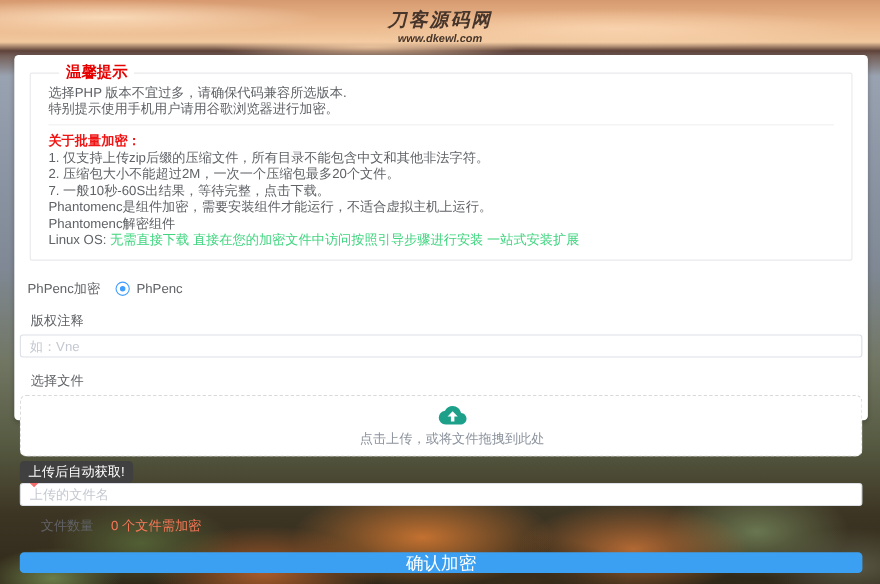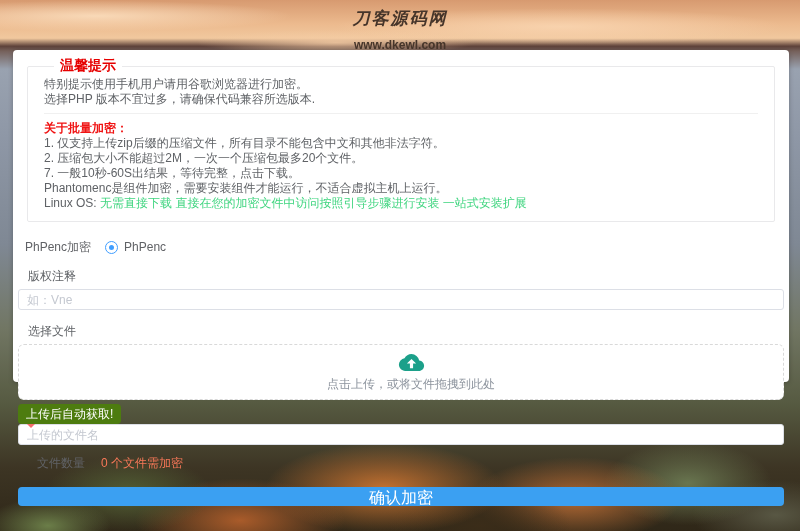--- a/index.html
+++ b/index.html
@@ -29,21 +29,21 @@
       linear-gradient(180deg,
         #d79a70 0%, #ecba8e 4.5%, #f1c89e 7.2%,
         #5e423a 8.7%, #75605a 9.6%,
         #99a2b0 13%, #8e97a6 26%, #7f8894 46%,
         #717663 62%, #565a41 76%,
         #3d3524 88%, #2f2718 100%);
   }
   
   .logo{position:absolute;top:7px;left:0;right:0;text-align:center;z-index:2;color:#46352a;}
   .logo .title{font-size:17px;font-weight:bold;font-style:italic;letter-spacing:2px;}
-  .logo .url{font-size:12px;font-weight:bold;margin-top:8px;}
+  .logo .url{font-size:10px;font-weight:bold;font-style:italic;margin-top:0;}
   
   .card{
     position:absolute;z-index:1;left:13px;top:50px;width:776px;height:332px;
     background:#fff;border-radius:4px;box-shadow:0 1px 5px rgba(0,0,0,.25);
     padding:7px 5px 0 5px;box-sizing:border-box;
   }
   fieldset.notice{
     margin:0 9px;border:1px solid #e9e9eb;border-radius:2px;
     padding:2px 16px 10px 16px;
   }
@@ -73,21 +73,21 @@
   }
   .txt-input::placeholder{color:#c4c8d0;}
   .dragger{
     margin-top:3px;height:54px;border:1px dashed #d9d9d9;border-radius:6px;
     display:flex;flex-direction:column;align-items:center;justify-content:center;
     cursor:pointer;background:#fff;padding-left:20px;
   }
   .dragger .up-text{color:#8c939d;font-size:12px;margin-top:3px;}
   .tip-badge{
     display:inline-block;position:relative;margin-top:4px;margin-left:0px;
-    background:#4d7c0f;color:#fff;font-size:12px;line-height:12px;
+    background:#404040;color:#fff;font-size:12px;line-height:12px;
     padding:4px 8px;border-radius:4px;
   }
   .tip-badge:after{
     content:"";position:absolute;left:9px;bottom:-4px;
     border-left:4px solid transparent;border-right:4px solid transparent;
     border-top:4px solid #f56c6c;
   }
   .count-row{margin:10px 0 0 19px;display:flex;align-items:center;gap:16px;}
   .count-val{color:#f87858;}
   .submit-btn{
@@ -104,28 +104,29 @@
 
 <header class="logo">
   <div class="title">刀客源码网</div>
   <div class="url">www.dkewl.com</div>
 </header>
 
 <main class="card">
 
   <fieldset class="notice">
     <legend>温馨提示</legend>
+    <p>选择PHP 版本不宜过多，请确保代码兼容所选版本.</p>
     <p>特别提示使用手机用户请用谷歌浏览器进行加密。</p>
-    <p>选择PHP 版本不宜过多，请确保代码兼容所选版本.</p>
     <hr>
     <p class="sec-title">关于批量加密：</p>
     <p>1. 仅支持上传zip后缀的压缩文件，所有目录不能包含中文和其他非法字符。</p>
     <p>2. 压缩包大小不能超过2M，一次一个压缩包最多20个文件。</p>
     <p>7. 一般10秒-60S出结果，等待完整，点击下载。</p>
     <p>Phantomenc是组件加密，需要安装组件才能运行，不适合虚拟主机上运行。</p>
+    <p>Phantomenc解密组件</p>
     <p><span>Linux OS:</span> <a class="green-link">无需直接下载 直接在您的加密文件中访问按照引导步骤进行安装 一站式安装扩展</a></p>
   </fieldset>
 
   <div class="radio-row">
     <span class="grp-label">PhPenc加密</span>
     <span class="radio">
         <span class="dot"></span>
       </span>
     <span>PhPenc</span>
   </div>

